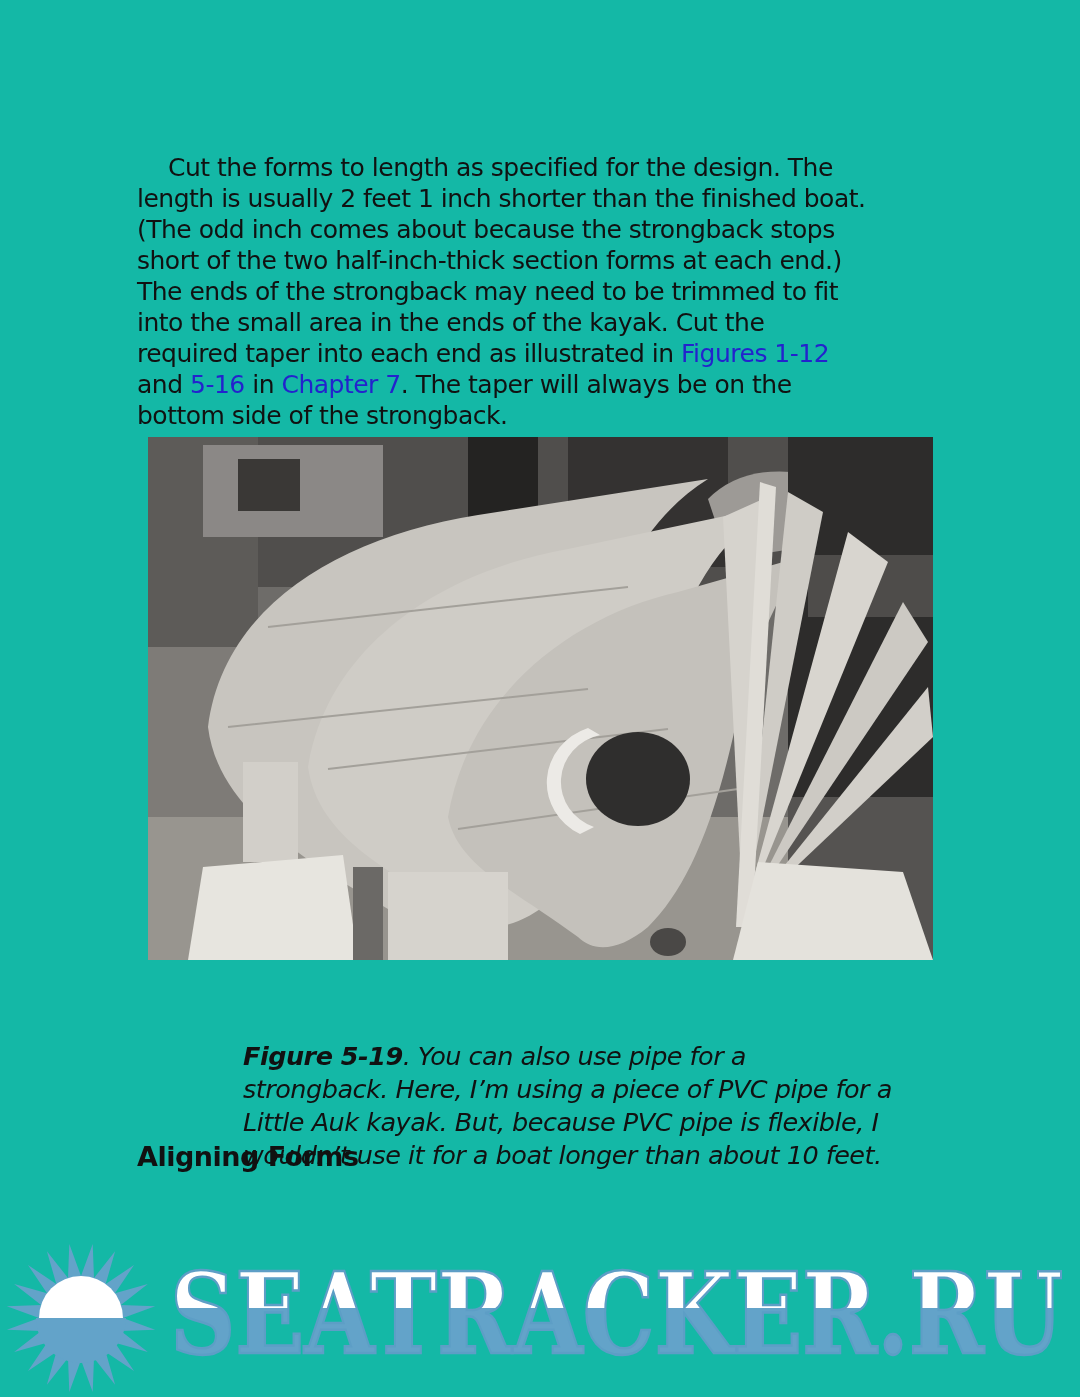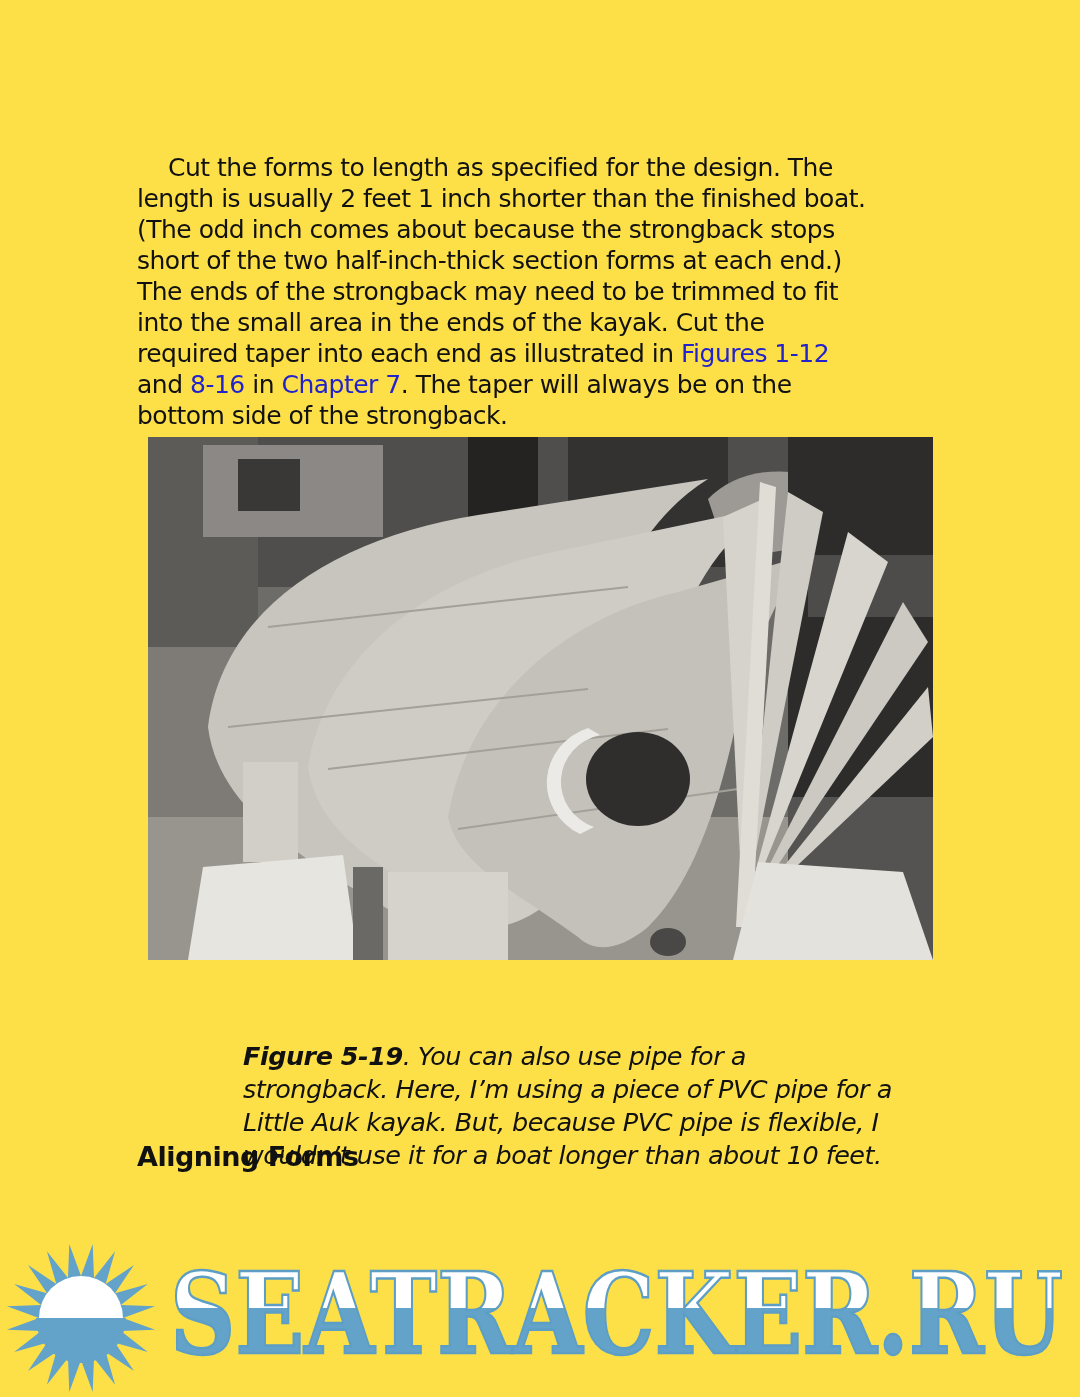--- a/index.html
+++ b/index.html
@@ -1,19 +1,19 @@
 <!DOCTYPE html>
 <html><head>
 <meta charset="utf-8">
 <style>
   html,body { margin:0; padding:0; background:#ffffff; }
   .page {
     position:relative;
     width:1080px; height:1397px;
-    background:#fde047;
+    background:#14b8a6;
     overflow:hidden;
     font-family:"DejaVu Sans", sans-serif;
     color:#111111;
   }
   .para {
     position:absolute;
     font-size:25px;
     line-height:31px;
     letter-spacing:-0.5px;
     white-space:pre-line;
@@ -43,21 +43,21 @@
 
 <div class="page">
 
   <p class="para" id="para1"><span>Cut the forms to length as specified for the design. The
 length is usually 2 feet 1 inch shorter than the finished boat.
 (The odd inch comes about because the strongback stops
 short of the two half-inch-thick section forms at each end.)
 The ends of the strongback may need to be trimmed to fit
 into the small area in the ends of the kayak. Cut the
 required taper into each end as illustrated in </span><a class="inline-link" href="#">Figures 1-12</a><span>
-and </span><a class="inline-link" href="#">8-16</a><span> in </span><a class="inline-link" href="#">Chapter 7</a><span>. The taper will always be on the
+and </span><a class="inline-link" href="#">5-16</a><span> in </span><a class="inline-link" href="#">Chapter 7</a><span>. The taper will always be on the
 bottom side of the strongback.</span></p>
 
   <div id="photo-wrap">
     <svg viewBox="0 0 785 523" preserveAspectRatio="none">
 
       <rect x="0" y="0" width="785" height="523" fill="#6e6c69"></rect>
       <rect x="0" y="0" width="785" height="150" fill="#504e4c"></rect>
       <rect x="0" y="0" width="110" height="210" fill="#5d5b58"></rect>
       <rect x="55" y="8" width="180" height="92" fill="#8b8886"></rect>
       <rect x="90" y="22" width="62" height="52" fill="#3a3836"></rect>

